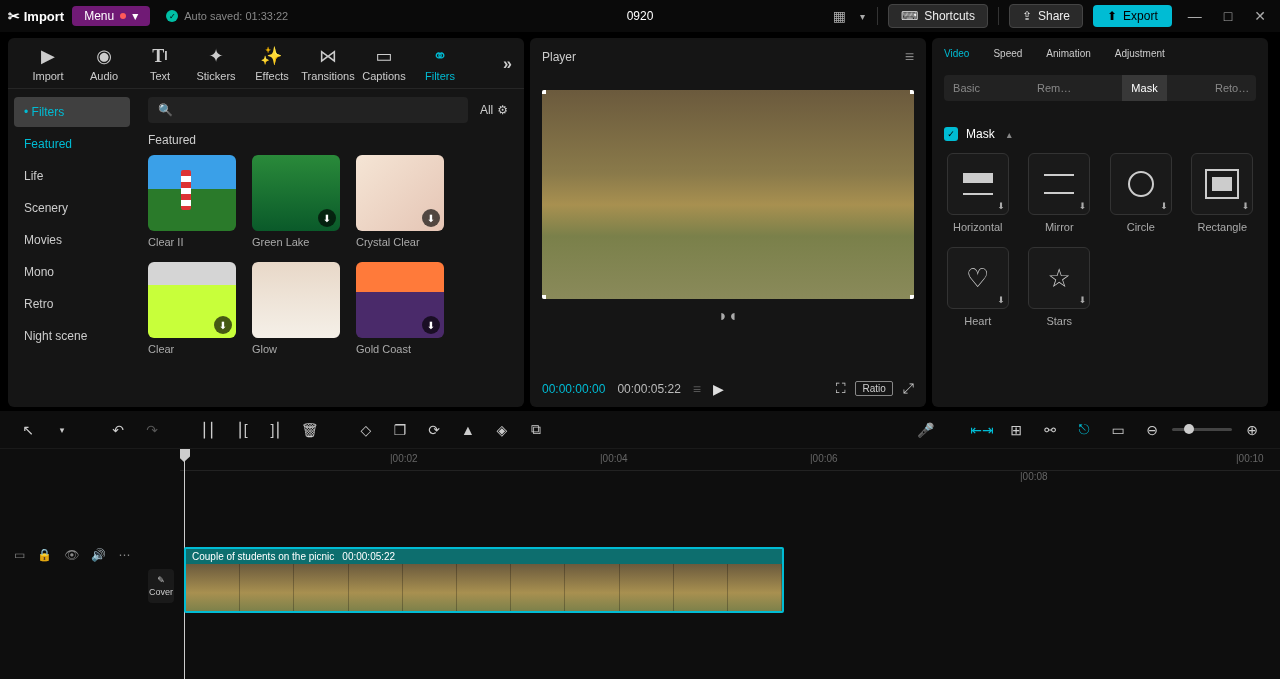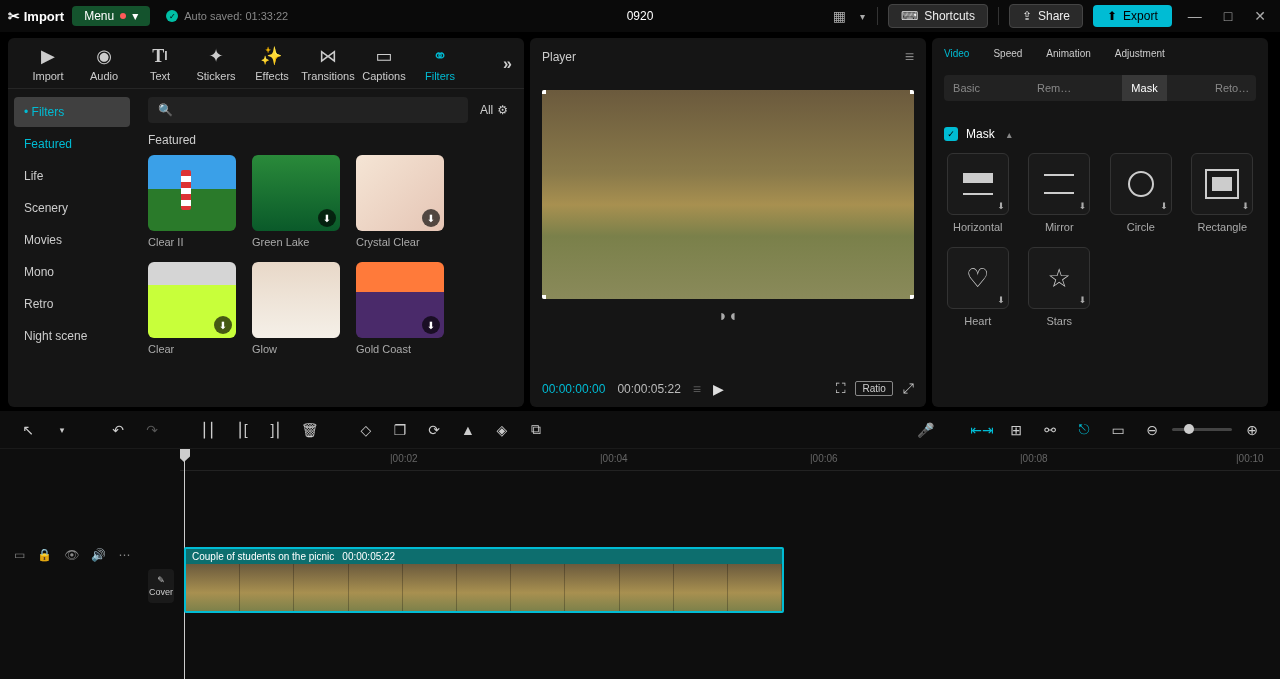--- a/index.html
+++ b/index.html
@@ -2,21 +2,21 @@
 <html><head>
 <meta charset="utf-8">
 <style>
 * { margin: 0; padding: 0; box-sizing: border-box; font-family: -apple-system, BlinkMacSystemFont, "Segoe UI", Arial, sans-serif; }
 body { background: #000; color: #d0d0d0; font-size: 12px; width: 1280px; height: 679px; overflow: hidden; display: flex; flex-direction: column; }
 
 
 .topbar { height: 32px; background: #0a0a0a; display: flex; align-items: center; padding: 0 8px; gap: 8px; }
 .logo { font-weight: bold; color: #fff; font-size: 13px; display: flex; align-items: center; gap: 4px; }
 .logo-sym { font-size: 14px; }
-.menu-btn { background: #14532d; color: #fff; padding: 3px 12px; border-radius: 4px; display: flex; align-items: center; gap: 6px; cursor: pointer; }
+.menu-btn { background: #701a75; color: #fff; padding: 3px 12px; border-radius: 4px; display: flex; align-items: center; gap: 6px; cursor: pointer; }
 .menu-dot { width: 6px; height: 6px; background: #ff5a5a; border-radius: 50%; }
 .autosave { display: flex; align-items: center; gap: 6px; color: #888; font-size: 11px; margin-left: 8px; }
 .check-ico { width: 12px; height: 12px; background: #00bfa5; border-radius: 50%; display: flex; align-items: center; justify-content: center; color: #000; font-size: 8px; }
 .project-name { position: absolute; left: 50%; transform: translateX(-50%); color: #fff; font-size: 12px; font-weight: 500; }
 .topbar-right { margin-left: auto; display: flex; align-items: center; gap: 10px; }
 .top-icon { color: #aaa; cursor: pointer; padding: 2px; font-size: 14px; }
 .vdiv { width: 1px; height: 18px; background: #333; }
 .shortcut-btn, .share-btn { background: #2a2a2a; border: 1px solid #444; padding: 4px 12px; border-radius: 4px; color: #eee; display: flex; align-items: center; gap: 6px; cursor: pointer; font-size: 12px; }
 .export-btn { background: #00bcd4; color: #000; padding: 4px 14px; border-radius: 4px; font-weight: 500; display: flex; align-items: center; gap: 6px; cursor: pointer; font-size: 12px; }
 .win-ctrl { color: #aaa; cursor: pointer; padding: 0 6px; font-size: 14px; }
@@ -415,21 +415,21 @@
         <span>✎</span>
         <span>Cover</span>
       </div>
     </div>
 
     <div class="tl-main">
       <div class="ruler">
         <span class="ruler-tick" style="left:210px;">|00:02</span>
         <span class="ruler-tick" style="left:420px;">|00:04</span>
         <span class="ruler-tick" style="left:630px;">|00:06</span>
-        <span class="ruler-tick" style="left:840px;">|00:08</span>
+        <span class="ruler-tick" style="left:840px;margin-top:18px;">|00:08</span>
         <span class="ruler-tick" style="left:1056px;">|00:10</span>
       </div>
       <div class="playhead">
           <div class="playhead-head"></div>
         </div>
 
       <div class="clip">
         <div class="clip-head">
           <span>Couple of students on the picnic</span>
           <span>00:00:05:22</span>

